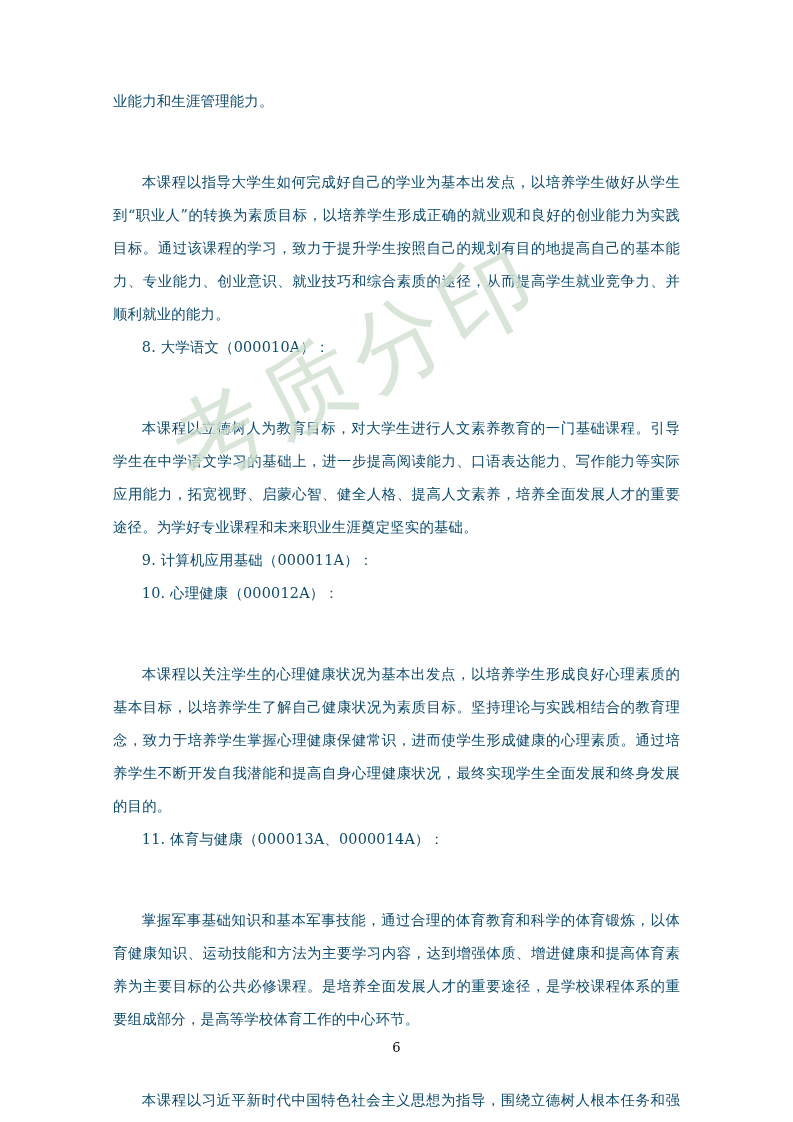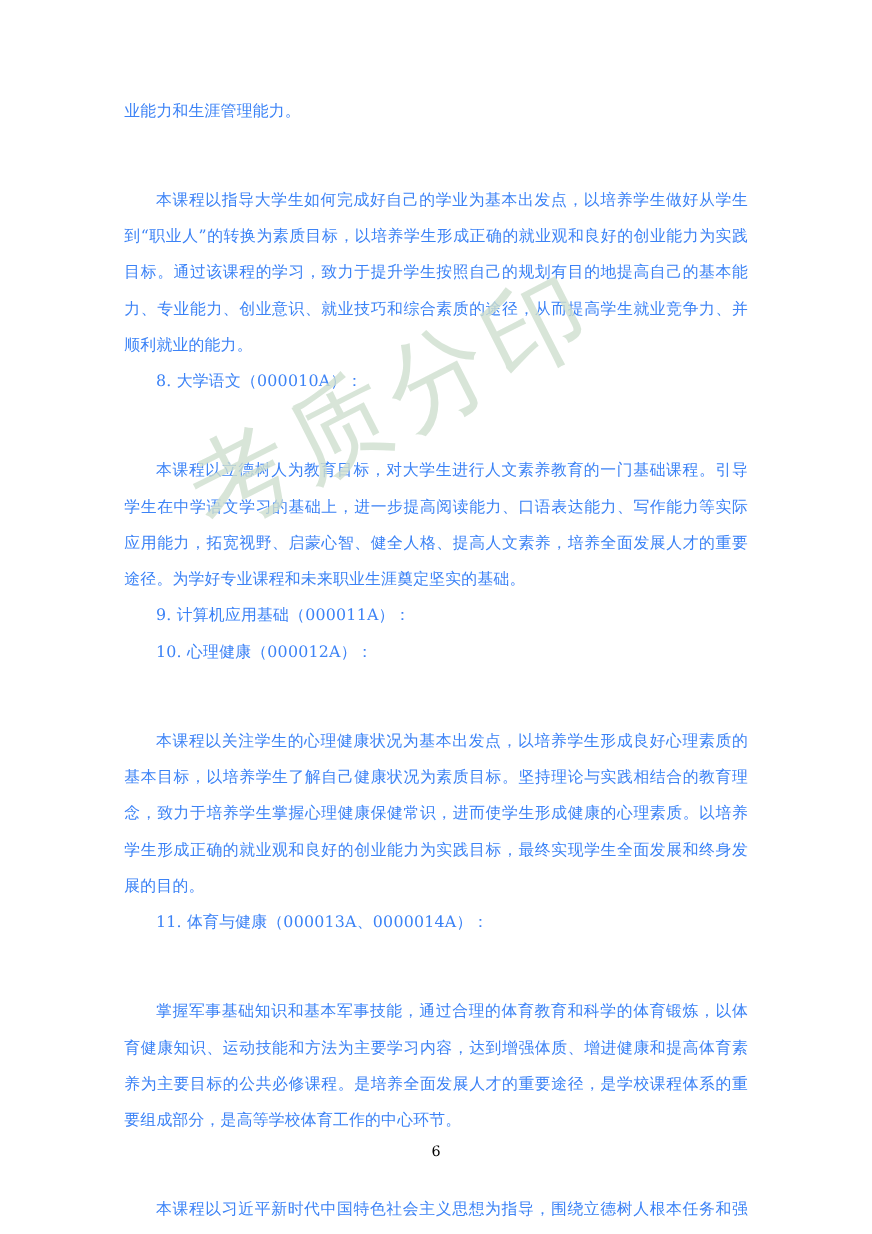--- a/index.html
+++ b/index.html
@@ -22,21 +22,21 @@
     position: absolute;
     left: 113px;
     top: 85px;
     width: 567px;
     height: 960px;
   }
   .para {
     font-family: "DejaVu Serif", "Liberation Serif", serif;
     font-size: 14.4px;
     line-height: 33px;
-    color: #3b82f6;
+    color: #0c4a6e;
     text-align: justify;
     text-justify: inter-ideograph;
     margin: 0;
     letter-spacing: 0.2px;
   }
   .indent {
     text-indent: 2em;
     margin-top: 48px;
   }
   .heading {
@@ -85,20 +85,20 @@
     <div class="watermark-text">考质分印</div>
   </div>
 
   <div class="content">
     <p class="para">业能力和生涯管理能力。</p>
     <p class="para indent">本课程以指导大学生如何完成好自己的学业为基本出发点，以培养学生做好从学生到“职业人”的转换为素质目标，以培养学生形成正确的就业观和良好的创业能力为实践目标。通过该课程的学习，致力于提升学生按照自己的规划有目的地提高自己的基本能力、专业能力、创业意识、就业技巧和综合素质的途径，从而提高学生就业竞争力、并顺利就业的能力。</p>
     <p class="para heading">8. 大学语文（000010A）：</p>
     <p class="para indent">本课程以立德树人为教育目标，对大学生进行人文素养教育的一门基础课程。引导学生在中学语文学习的基础上，进一步提高阅读能力、口语表达能力、写作能力等实际应用能力，拓宽视野、启蒙心智、健全人格、提高人文素养，培养全面发展人才的重要途径。为学好专业课程和未来职业生涯奠定坚实的基础。</p>
     <p class="para heading">9. 计算机应用基础（000011A）：</p>
     <p class="para heading">10.  心理健康（000012A）：</p>
-    <p class="para indent">本课程以关注学生的心理健康状况为基本出发点，以培养学生形成良好心理素质的基本目标，以培养学生了解自己健康状况为素质目标。坚持理论与实践相结合的教育理念，致力于培养学生掌握心理健康保健常识，进而使学生形成健康的心理素质。以培养学生形成正确的就业观和良好的创业能力为实践目标，最终实现学生全面发展和终身发展的目的。</p>
+    <p class="para indent">本课程以关注学生的心理健康状况为基本出发点，以培养学生形成良好心理素质的基本目标，以培养学生了解自己健康状况为素质目标。坚持理论与实践相结合的教育理念，致力于培养学生掌握心理健康保健常识，进而使学生形成健康的心理素质。通过培养学生不断开发自我潜能和提高自身心理健康状况，最终实现学生全面发展和终身发展的目的。</p>
     <p class="para heading">11. 体育与健康（000013A、0000014A）：</p>
     <p class="para indent">掌握军事基础知识和基本军事技能，通过合理的体育教育和科学的体育锻炼，以体育健康知识、运动技能和方法为主要学习内容，达到增强体质、增进健康和提高体育素养为主要目标的公共必修课程。是培养全面发展人才的重要途径，是学校课程体系的重要组成部分，是高等学校体育工作的中心环节。</p>
     <p class="para indent">本课程以习近平新时代中国特色社会主义思想为指导，围绕立德树人根本任务和强军目标基本要求，让学生了解、掌握军事基础知识和基本军事技能，增强国防观念、国家安全意识和忧患意识，弘扬爱国主义精神，传承红色基因，提高学生综合国防素质。着眼培育和践行社会主义核心价值观，以提升学生国防意识和军事素养为重点，为实施军民融合发展战略和</p>
   </div>
 
   <div class="page-number">6</div>
 </div>
 
 </body></html>

